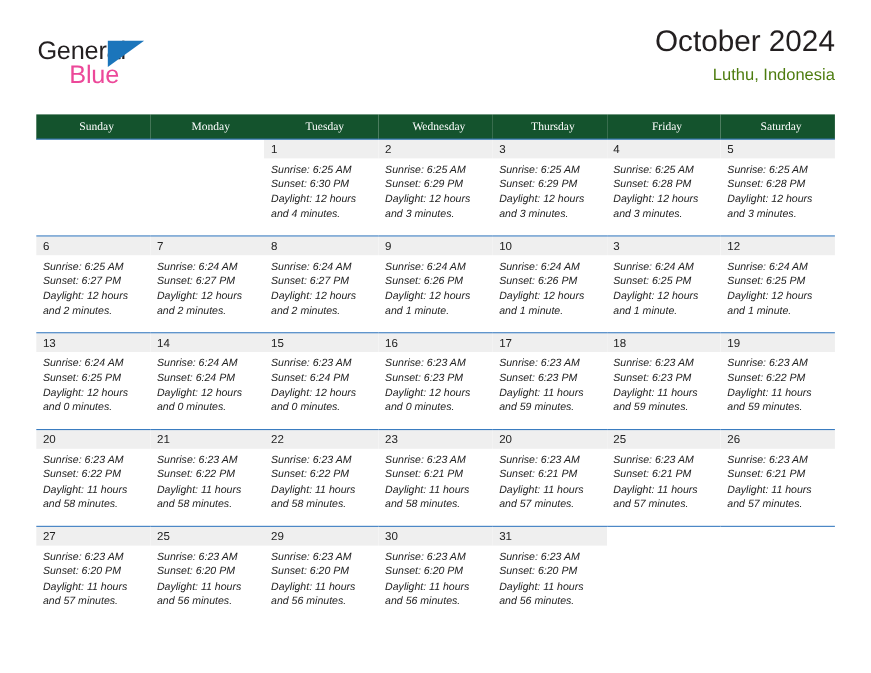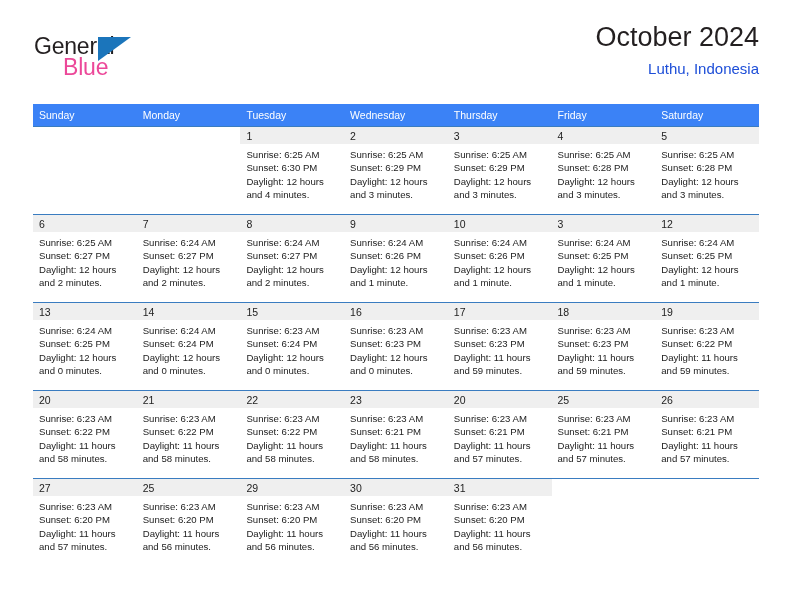--- a/index.html
+++ b/index.html
@@ -71,44 +71,45 @@
   .cal-title {
     font-size: 27px;
     color: #231f20;
     line-height: 34px;
     font-weight: normal;
     margin: 0;
     white-space: nowrap;
   }
   .cal-sub {
     font-size: 15px;
-    color: #1d4ed8;
+    color: #4d7c0f;
     line-height: 22px;
     margin: 4px 0 0 0;
     white-space: nowrap;
   }
 
   
   .calendar {
     position: absolute;
     left: 33px;
     top: 104px;
     width: 726px;
     border-collapse: collapse;
     table-layout: fixed;
   }
   .calendar th {
-    background: #3b82f6;
+    background: #14532d;
     color: #ffffff;
     font-size: 10.5px;
     font-weight: normal;
-    text-align: left;
+    text-align: center;
     padding: 5px 0 5px 6px;
     height: 12px;
     border: none;
+    font-family: Liberation Serif, serif;
   }
   .calendar td {
     vertical-align: top;
     padding: 0;
     width: 103.71px;
     height: 87px;
     border-top: 1px solid #3a7cc0;
     background: #ffffff;
   }
   .calendar tr.week-row td {
@@ -131,20 +132,21 @@
     line-height: 14px;
   }
   td.blank .daynum-band {
     background: #ffffff;
   }
   .info {
     padding: 4px 6px 0 6px;
     font-size: 9.6px;
     line-height: 13.3px;
     color: #222222;
+    font-style: italic;
   }
   .info div {
     white-space: nowrap;
   }
   .info .daylight {
     white-space: normal;
   }
 </style>
 </head>
 <body>

